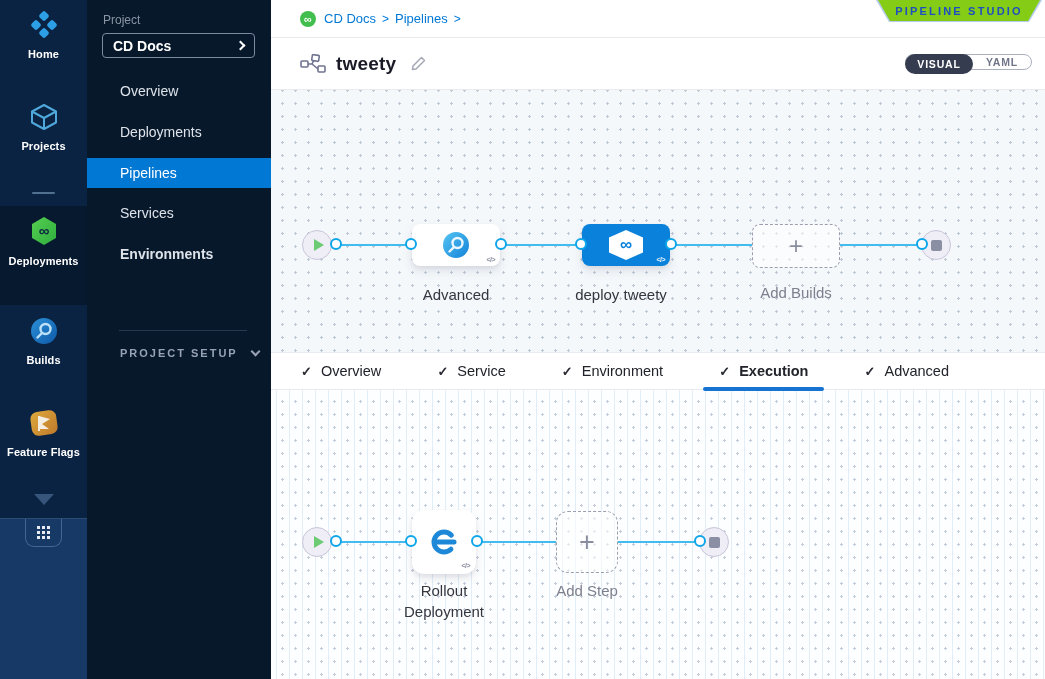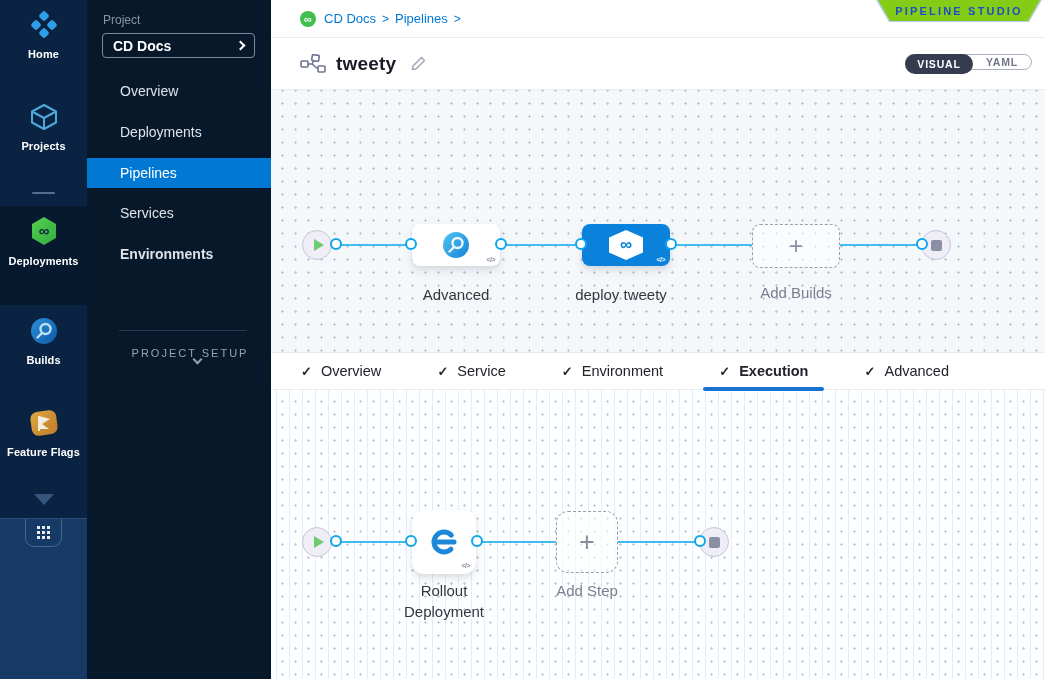--- a/index.html
+++ b/index.html
@@ -28,21 +28,21 @@
     padding:0 10px; cursor:pointer; }
   .n2-selector .name { flex:1; color:#fff; font-size:14px; font-weight:bold; }
   .chev { display:inline-block; width:7px; height:7px; border-right:2px solid #fff; border-bottom:2px solid #fff; }
   .chev-right { transform:rotate(-45deg); }
   .chev-down { transform:rotate(45deg); }
   .n2-item { position:absolute; left:0; width:184px; height:30px; display:flex; align-items:center;
     padding-left:33px; font-size:14px; color:#DEE3EA; cursor:pointer; }
   .n2-item.selected { background:#0278D5; color:#fff; }
   .n2-div { position:absolute; top:330px; left:32px; width:128px; height:1px; background:#26394F; }
   .n2-setup { position:absolute; top:347px; left:33px; width:140px; display:flex; align-items:center;
-    font-size:11px; font-weight:normal; letter-spacing:2px; color:#97A3B5; cursor:pointer;flex-direction:column; }
+    font-size:11px; font-weight:bold; letter-spacing:2px; color:#97A3B5; cursor:pointer; }
   .n2-setup .chev { border-color:#97A3B5; margin-left:14px; margin-top:-3px; }
 
   
   .main { position:relative; flex:1; display:flex; flex-direction:column; background:#fff; }
 
   .breadcrumb-row { position:relative; height:38px; flex:0 0 38px; display:flex; align-items:center;
     padding-left:29px; border-bottom:1px solid #E9EBEF; background:#fff; }
   .bc-icon { width:16px; height:16px; border-radius:50%; background:#42BE4E; color:#fff;
     font-size:11px; font-weight:bold; display:flex; align-items:center; justify-content:center; margin-right:8px; }
   .bc-link { color:#0278D5; font-size:13px; margin-right:6px; cursor:pointer; }

